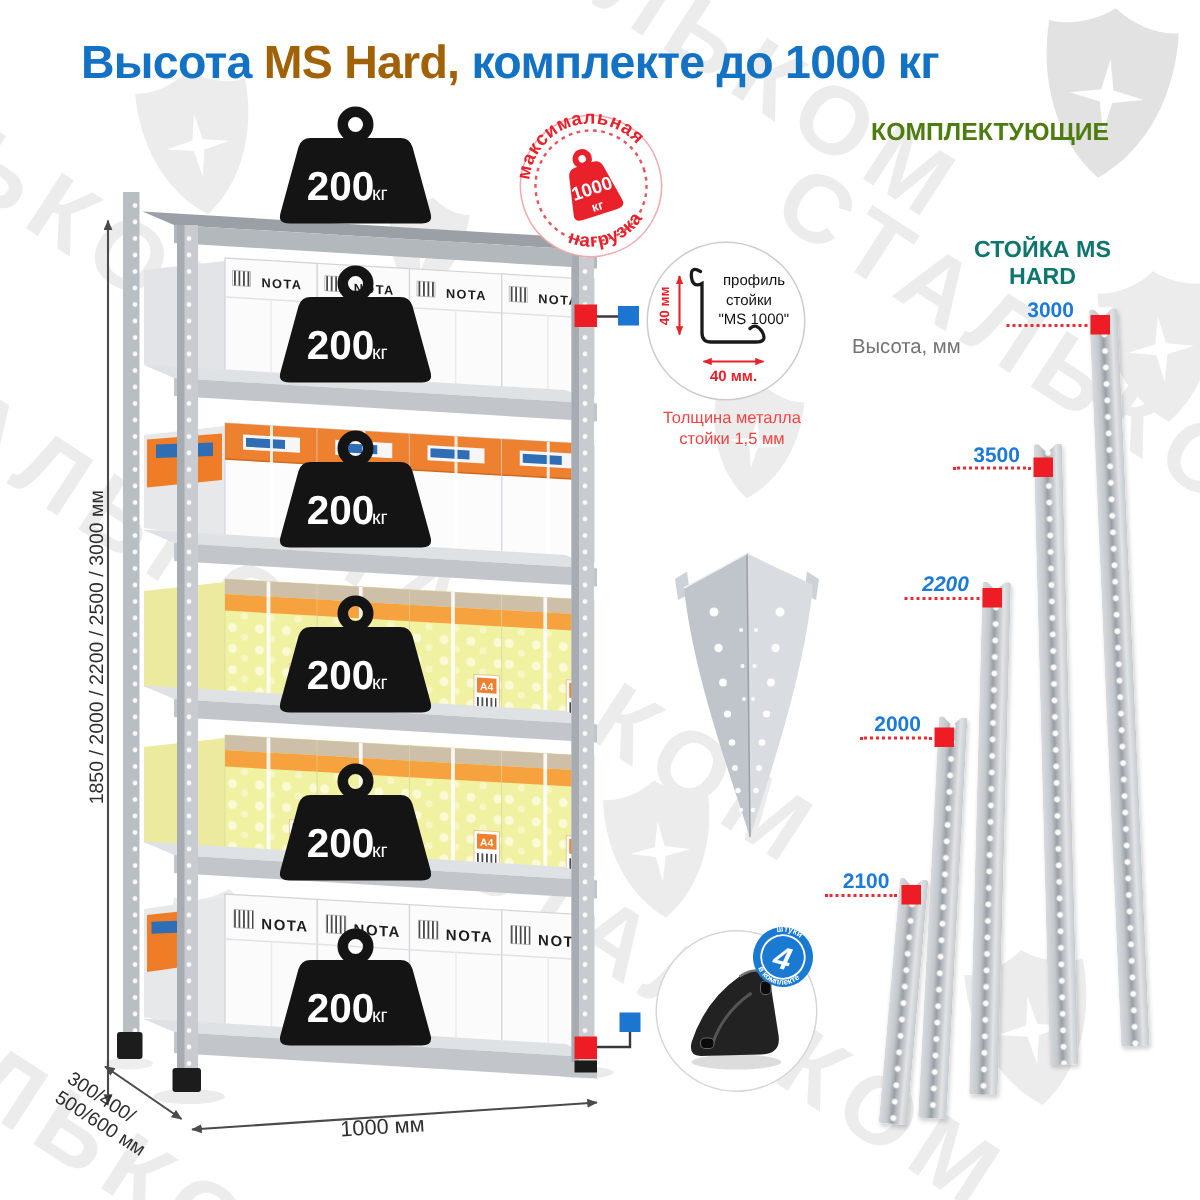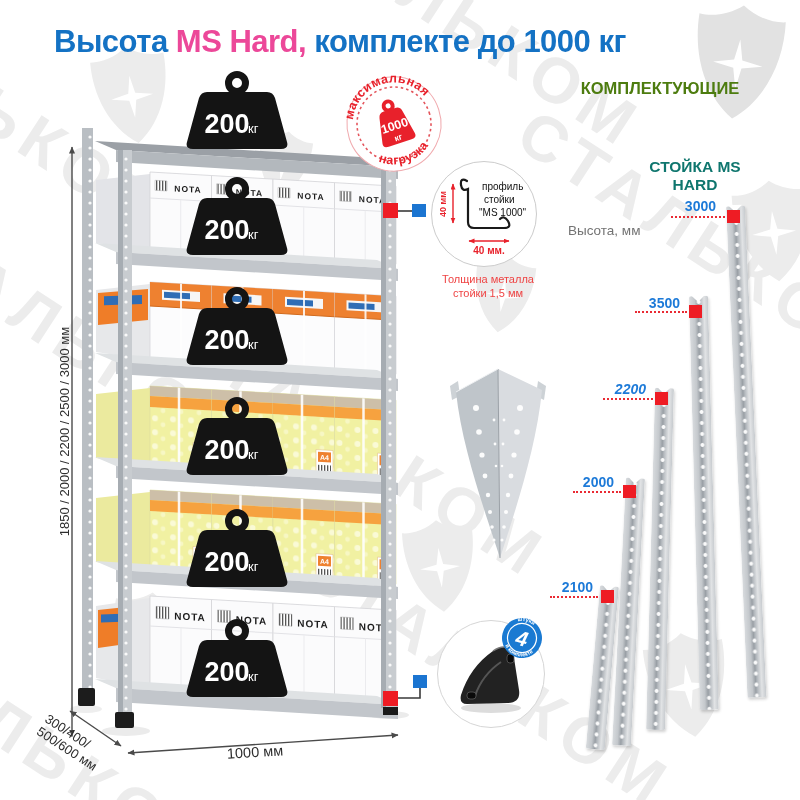--- a/index.html
+++ b/index.html
@@ -12,21 +12,21 @@
   .wm{position:absolute;color:#ececec;font-weight:bold;font-size:64px;letter-spacing:8px;
       transform:rotate(33deg);transform-origin:left top;white-space:nowrap;z-index:0;}
   .shield{position:absolute;z-index:0;}
   .shield path.body{fill:#ececec;}
   .shield path.star{fill:#ffffff;}
   .shield.dark path.body{fill:#e2e2e2;}
 
   
   .title{position:absolute;left:54px;top:24px;font-size:31px;font-weight:bold;letter-spacing:-0.5px;z-index:3;}
   .title .blue{color:#1472c4;}
-  .title .red{color:#ec4899;}
+  .title .red{color:#a16207;}
 
   
   .txt{position:absolute;z-index:3;color:#2e2e2e;}
   .dim-height{left:-96px;top:424px;width:320px;text-align:center;font-size:13px;transform:rotate(-90deg);}
   .dim-depth{left:50px;top:712px;font-size:13px;line-height:1.15;transform:rotate(33deg);transform-origin:left top;}
   .dim-width{left:200px;top:744px;width:110px;text-align:center;font-size:14.5px;transform:rotate(-3.5deg);}
 
   
   .circle-frame{position:absolute;border-radius:50%;background:#fff;border:1.5px solid #cccccc;z-index:2;}
   .profile-circle{left:431px;top:161px;width:106px;height:106px;}

